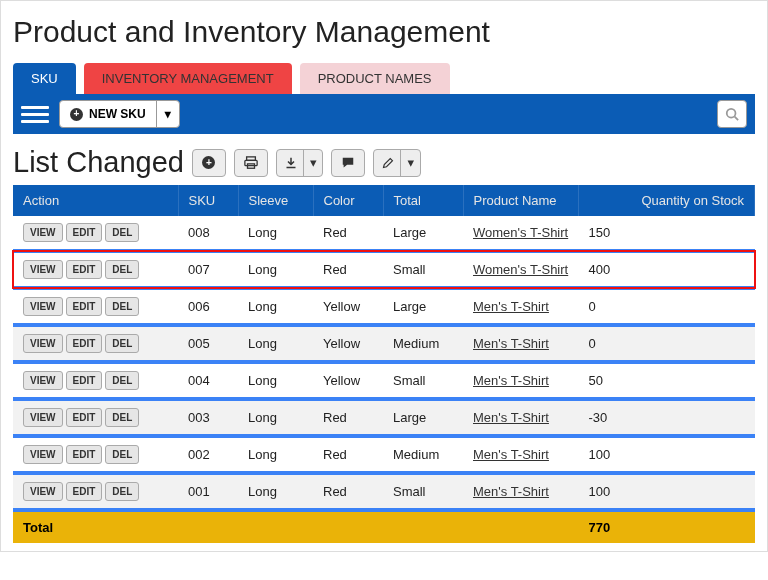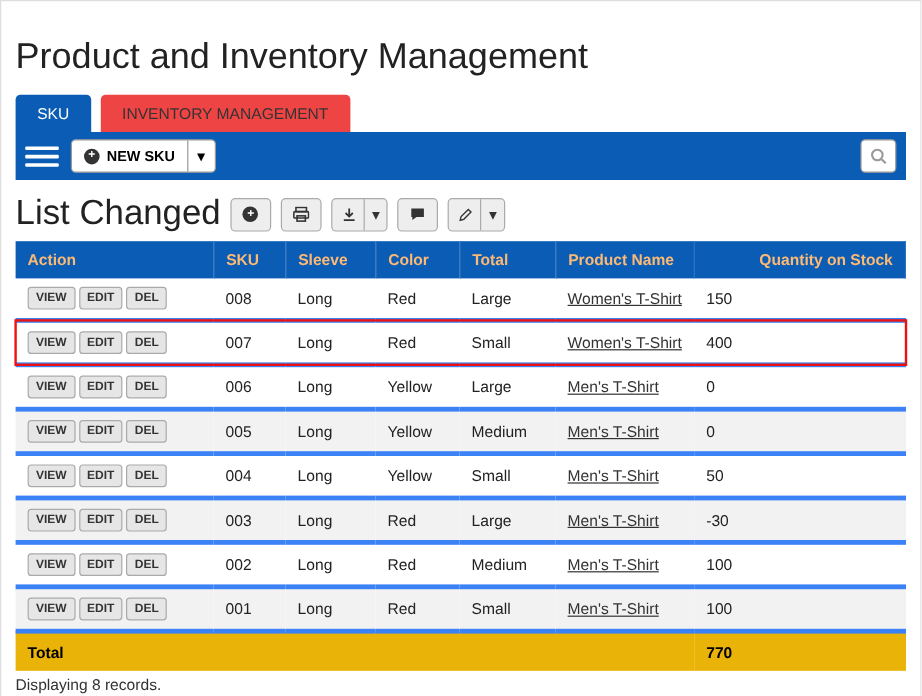--- a/index.html
+++ b/index.html
@@ -1,38 +1,38 @@
 <!DOCTYPE html>
 <html><head>
 <meta charset="utf-8">
 <style>
   * { box-sizing: border-box; margin: 0; padding: 0; }
   body { font-family: Arial, Helvetica, sans-serif; background: #fff; width: 768px; }
   .frame { border: 1px solid #ddd; padding: 10px 12px 8px 12px; }
-  h1 { font-size: 30px; font-weight: normal; color: #222; margin: 20px 0 14px 0; }
+  h1 { font-size: 30px; font-weight: normal; color: #222; margin: 4px 0 14px 0; }
   .tabs { display: flex; gap: 8px; }
   .tab { padding: 8px 18px; font-size: 13px; border-radius: 4px 4px 0 0; cursor: pointer; }
   .tab.active { background: #0b5cb5; color: #fff; }
   .tab.green { background: #ef4444; color: #333; }
   .tab.red { background: #f4d2d6; color: #333; }
   .toolbar { background: #0b5cb5; display: flex; align-items: center; padding: 6px 8px; gap: 10px; }
   .hamburger { width: 28px; height: 26px; display: flex; flex-direction: column; justify-content: center; gap: 4px; cursor: pointer; }
   .hamburger div { height: 3px; background: #fff; border-radius: 1px; }
   .new-sku { background: #fff; border: 1px solid #999; border-radius: 4px; display: inline-flex; align-items: center; height: 28px; font-size: 12px; font-weight: bold; cursor: pointer; }
   .new-sku .main { padding: 0 10px; display: flex; align-items: center; gap: 6px; }
   .new-sku .drop { border-left: 1px solid #999; padding: 0 8px; height: 100%; display:flex;align-items:center; }
   .tb-spacer { flex: 1; }
   .search-btn { width: 30px; height: 28px; background: #fff; border: 1px solid #999; border-radius: 4px; display:flex;align-items:center;justify-content:center; cursor:pointer; color:#777; }
   .section-title { display:flex; align-items:center; gap:8px; margin: 12px 0 6px 0; }
   .section-title h2 { font-size: 29px; font-weight: normal; color:#222; }
   .iconbtn { background:#eee; border:1px solid #aaa; border-radius:4px; height:28px; min-width:34px; display:inline-flex;align-items:center;justify-content:center; font-size:13px; cursor:pointer; color:#333; padding:0 8px; }
   .iconbtn.split { padding-right:0; }
   .iconbtn .drop { border-left:1px solid #aaa; margin-left:6px; padding:0 6px; height:100%; display:flex;align-items:center; }
   table { width: 100%; border-collapse: collapse; font-size: 13px; }
-  thead th { background:#0b5cb5; color:#fdba74; text-align:left; font-weight:bold; padding:8px 10px; border-right:1px solid #2a70bf; }
+  thead th { background:#0b5cb5; color:#e5e5e5; text-align:left; font-weight:normal; padding:8px 10px; border-right:1px solid #2a70bf; }
   thead th.right { text-align:right; }
   tbody td { padding:7px 10px; border-bottom:4px solid #3b82f6; color:#222; }
   tbody tr:nth-child(even) td { background:#f2f2f2; }
   tbody tr.highlight td { background:#fff !important; }
   tbody tr.highlight { outline:2px solid #e11; outline-offset:-1px; }
   .rowbtn { background:#e6e6e6; border:1px solid #aaa; border-radius:3px; font-size:10px; padding:3px 6px; margin-right:3px; cursor:pointer; color:#333; font-weight:bold; }
   .plink { color:#333; text-decoration:underline; cursor:pointer; }
   td.right { }
   tfoot td { background:#eab308; font-weight:bold; padding:8px 10px; }
   .status { font-size:13px; color:#333; margin-top:4px; }
@@ -41,20 +41,21 @@
 </style>
 </head>
 <body>
 
 <div class="frame">
   <h1>Product and Inventory Management</h1>
 
   <div class="tabs">
     <div class="tab active">SKU</div>
     <div class="tab green">INVENTORY MANAGEMENT</div>
+    <div class="tab red">PRODUCT NAMES</div>
   </div>
 
   <div class="toolbar">
     <div class="hamburger">
         <div></div>
         <div></div>
         <div></div>
       </div>
     <div class="new-sku">
       <span class="main">
@@ -190,14 +191,13 @@
         </tr>
       </tbody>
     <tfoot>
       <tr>
         <td colspan="6">Total</td>
         <td class="right">770</td>
       </tr>
     </tfoot>
   </table>
 
-  <div class="status">Displaying 8 records.</div>
 </div>
 
 </body></html>

